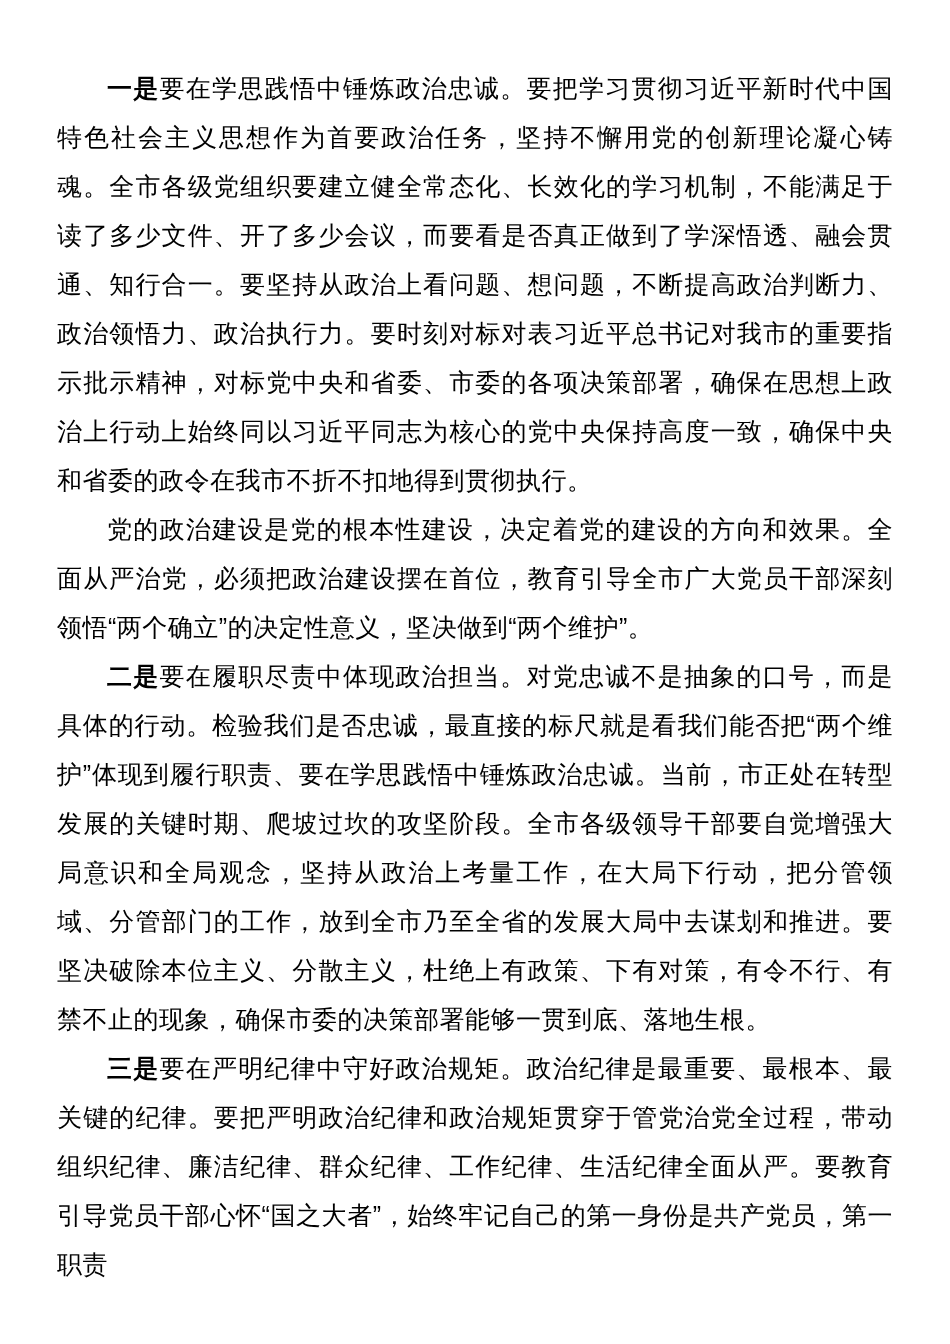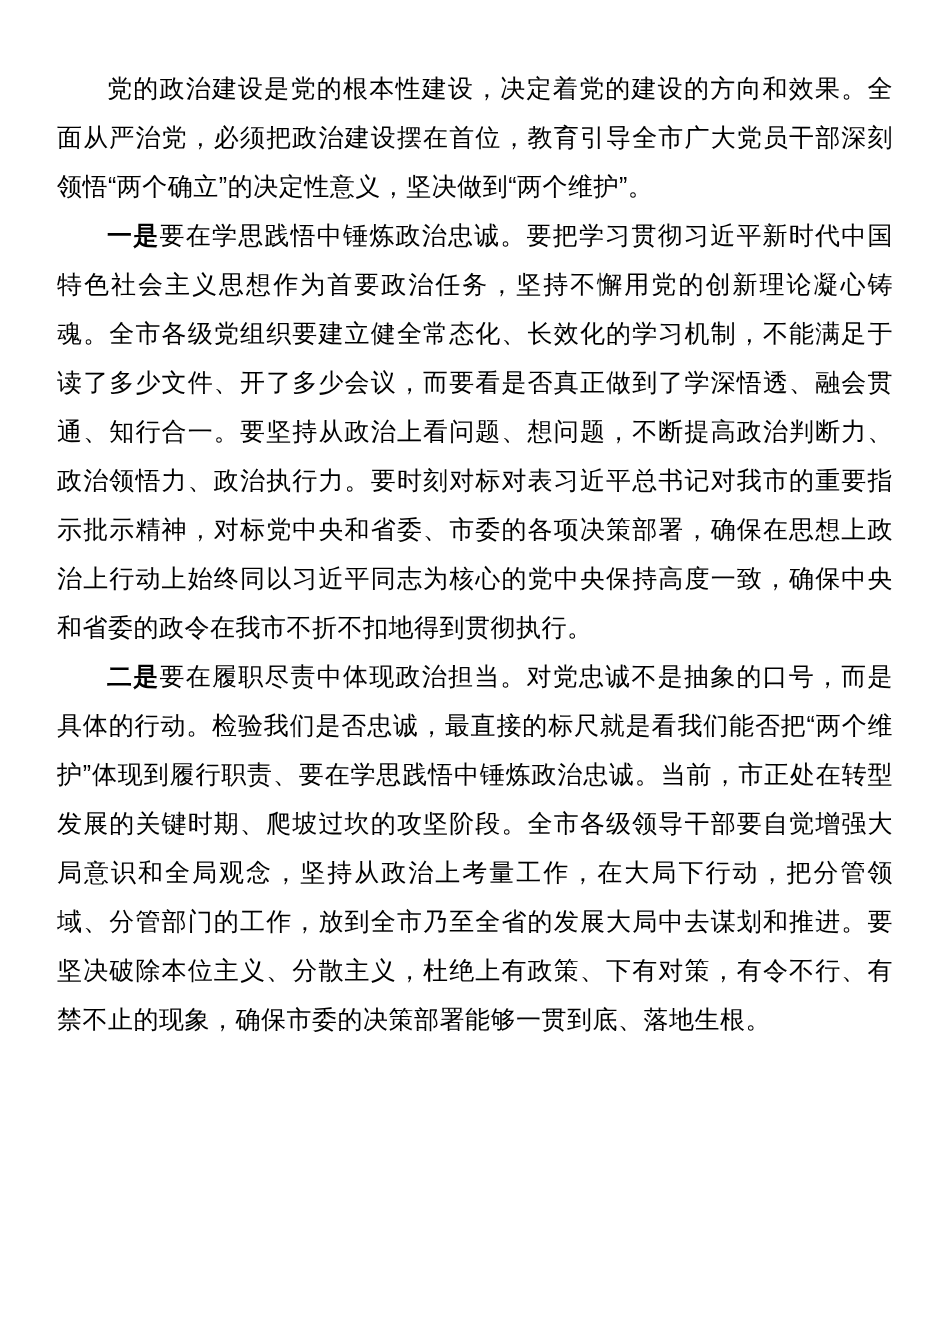--- a/index.html
+++ b/index.html
@@ -37,21 +37,22 @@
   .para .lead {
     font-weight: bold;
   }
 </style>
 </head>
 <body>
 
 <div class="page">
   <div class="doc-body">
 
+    <p class="para"><span class="lead">一是</span><span>要在学思践悟中锤炼政治忠诚。要把学习贯彻习近平新时代中国特色社会主义思想作为首要政治任务，坚持不懈用党的创新理论凝心铸魂。全市各级党组织要建立健全常态化、长效化的学习机制，不能满足于读了多少文件、开了多少会议，而要看是否真正做到了学深悟透、融会贯通、知行合一。要坚持从政治上看问题、想问题，不断提高政治判断力、政治领悟力、政治执行力。要时刻对标对表习近平总书记对我市的重要指示批示精神，对标党中央和省委、市委的各项决策部署，确保在思想上政治上行动上始终同以习近平同志为核心的党中央保持高度一致，确保中央和省委的政令在我市不折不扣地得到贯彻执行。</span></p>
+
     <p class="para"><span class="lead"></span><span>党的政治建设是党的根本性建设，决定着党的建设的方向和效果。全面从严治党，必须把政治建设摆在首位，教育引导全市广大党员干部深刻领悟“两个确立”的决定性意义，坚决做到“两个维护”。</span></p>
-
-    <p class="para"><span class="lead">一是</span><span>要在学思践悟中锤炼政治忠诚。要把学习贯彻习近平新时代中国特色社会主义思想作为首要政治任务，坚持不懈用党的创新理论凝心铸魂。全市各级党组织要建立健全常态化、长效化的学习机制，不能满足于读了多少文件、开了多少会议，而要看是否真正做到了学深悟透、融会贯通、知行合一。要坚持从政治上看问题、想问题，不断提高政治判断力、政治领悟力、政治执行力。要时刻对标对表习近平总书记对我市的重要指示批示精神，对标党中央和省委、市委的各项决策部署，确保在思想上政治上行动上始终同以习近平同志为核心的党中央保持高度一致，确保中央和省委的政令在我市不折不扣地得到贯彻执行。</span></p>
 
     <p class="para"><span class="lead">二是</span><span>要在履职尽责中体现政治担当。对党忠诚不是抽象的口号，而是具体的行动。检验我们是否忠诚，最直接的标尺就是看我们能否把“两个维护”体现到履行职责、要在学思践悟中锤炼政治忠诚。当前，市正处在转型发展的关键时期、爬坡过坎的攻坚阶段。全市各级领导干部要自觉增强大局意识和全局观念，坚持从政治上考量工作，在大局下行动，把分管领域、分管部门的工作，放到全市乃至全省的发展大局中去谋划和推进。要坚决破除本位主义、分散主义，杜绝上有政策、下有对策，有令不行、有禁不止的现象，确保市委的决策部署能够一贯到底、落地生根。</span></p>
 
+    <p class="para"><span class="lead">三是</span><span>要在严明纪律中守好政治规矩。政治纪律是最重要、最根本、最关键的纪律。要把严明政治纪律和政治规矩贯穿于管党治党全过程，带动组织纪律、廉洁纪律、群众纪律、工作纪律、生活纪律全面从严。要教育引导党员干部心怀“国之大者”，始终牢记自己的第一身份是共产党员，第一职责</span></p>
 
   </div>
 </div>
 
 </body></html>

